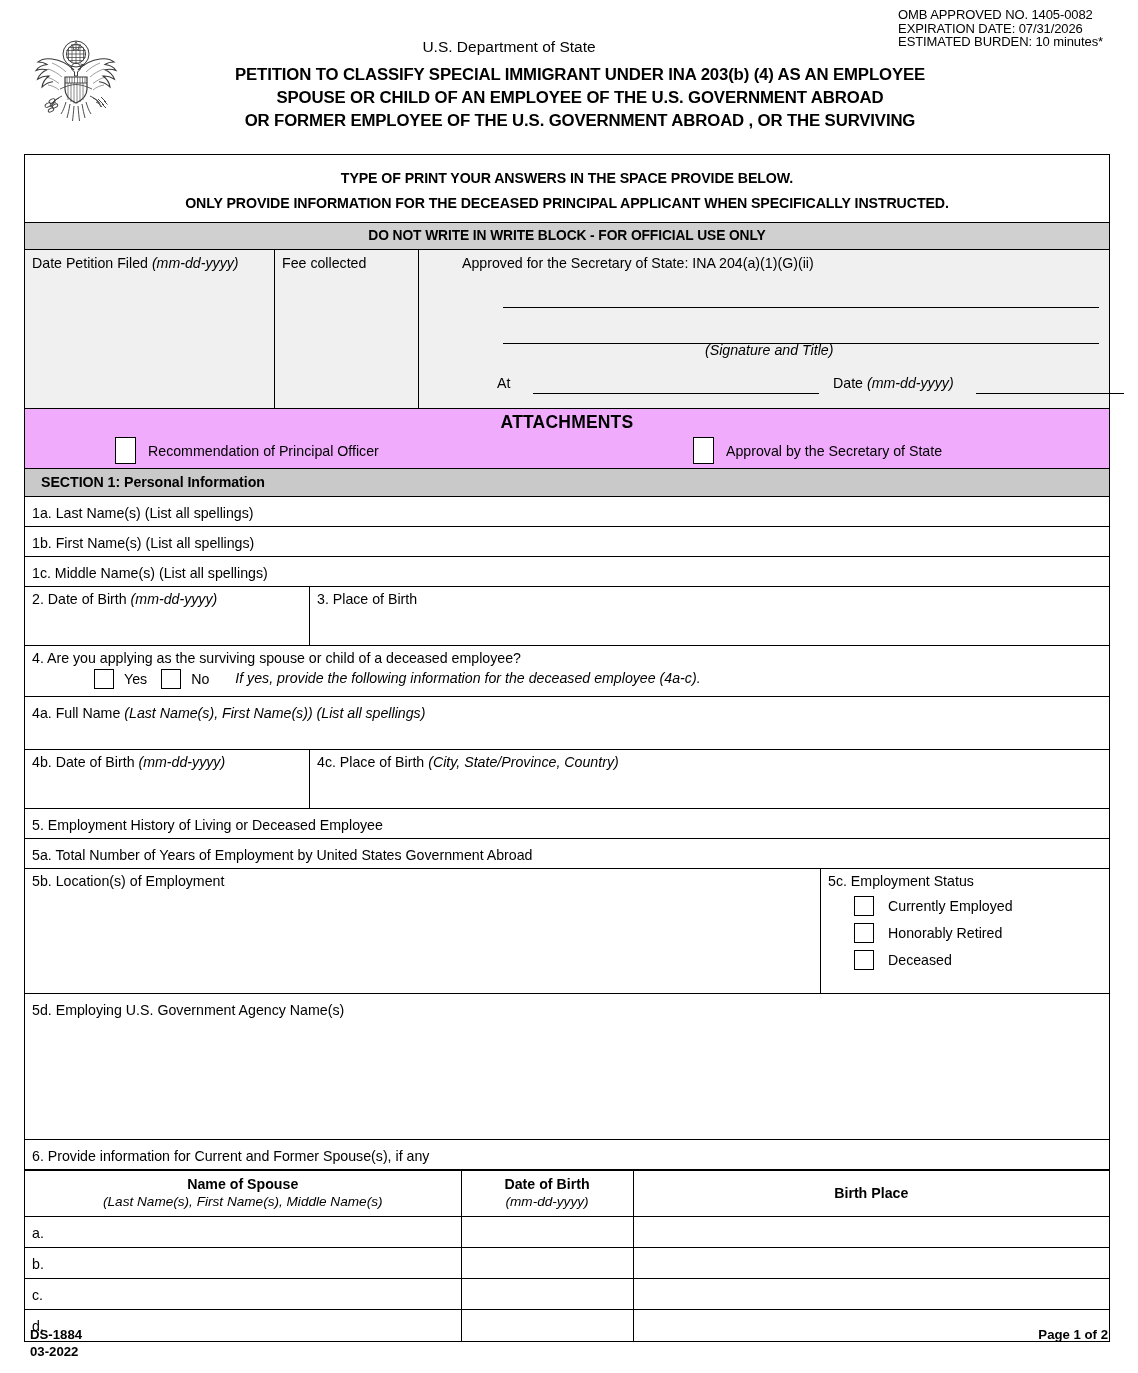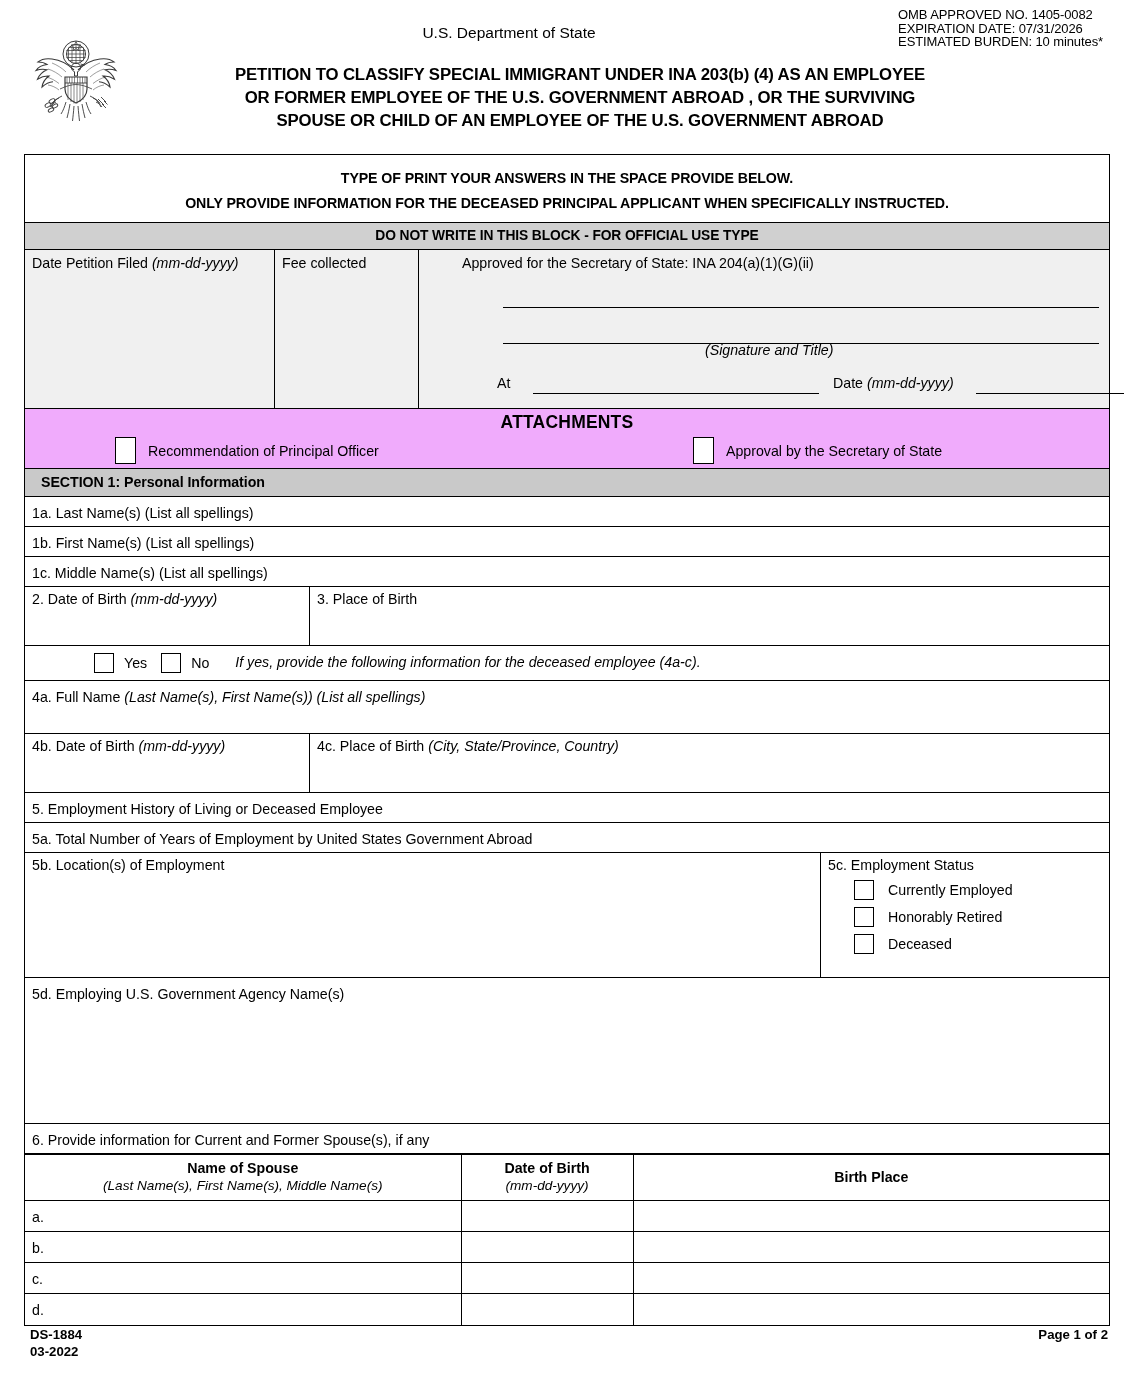--- a/index.html
+++ b/index.html
@@ -34,21 +34,21 @@
   }
   .seal {
     position: absolute;
     left: 22px;
     top: 32px;
     width: 108px;
     height: 108px;
   }
   .dept {
     position: absolute;
-    top: 24px;
+    top: 38px;
     left: 0;
     width: 1018px;
     text-align: center;
     font-size: 15.5px;
   }
   .title {
     position: absolute;
     top: 63px;
     left: 100px;
     width: 960px;
@@ -270,33 +270,33 @@
         </g>
 
         <path d="M38 57c6-3 12-4.5 16-4.5s10 1.5 16 4.5" stroke-width="0.8"></path>
       </g>
     </svg>
   </div>
 
   <div class="dept">U.S. Department of State</div>
   <div class="title">
     <div>PETITION TO CLASSIFY SPECIAL IMMIGRANT UNDER INA 203(b) (4) AS AN EMPLOYEE</div>
+    <div>SPOUSE OR CHILD OF AN EMPLOYEE OF THE U.S. GOVERNMENT ABROAD</div>
     <div>OR FORMER EMPLOYEE OF THE U.S. GOVERNMENT ABROAD , OR THE SURVIVING</div>
-    <div>SPOUSE OR CHILD OF AN EMPLOYEE OF THE U.S. GOVERNMENT ABROAD</div>
   </div>
 
   <div class="frame">
 
     <div class="row">
       <div class="instr instr1">TYPE OF PRINT YOUR ANSWERS IN THE SPACE PROVIDE BELOW.</div>
       <div class="instr instr2">ONLY PROVIDE INFORMATION FOR THE DECEASED PRINCIPAL APPLICANT WHEN SPECIFICALLY INSTRUCTED.</div>
     </div>
 
     <div class="row">
-      <div class="gray-band">DO NOT WRITE IN THIS BLOCK - FOR OFFICIAL USE TYPE</div>
+      <div class="gray-band">DO NOT WRITE IN WRITE BLOCK - FOR OFFICIAL USE ONLY</div>
     </div>
 
     <div class="row">
       <div class="official">
         <div class="off-cell off-a">
           <span>Date Petition Filed</span>
           <span class="ital">(mm-dd-yyyy)</span>
         </div>
         <div class="off-cell off-b">
           <span>Fee collected</span>
@@ -350,20 +350,21 @@
           <span class="ital">(mm-dd-yyyy)</span>
         </div>
         <div class="pob-col">
           <span>3. Place of Birth</span>
         </div>
       </div>
     </div>
 
     <div class="row">
       <div class="q4">
+        <div>4.  Are you applying as the surviving spouse or child of a deceased employee?</div>
         <div class="q4-opts">
           <span class="cbox cbox-sq"></span><span class="lbl">Yes</span><span class="cbox cbox-sq"></span><span class="lbl">No</span><span class="note">If yes, provide the following information for the deceased employee (4a-c).</span>
         </div>
       </div>
     </div>
 
     <div class="row">
       <div class="fld" style="height:52px;">
         <span>4a.  Full Name</span>
         <span class="ital">(Last Name(s), First Name(s)) (List all spellings)</span>

